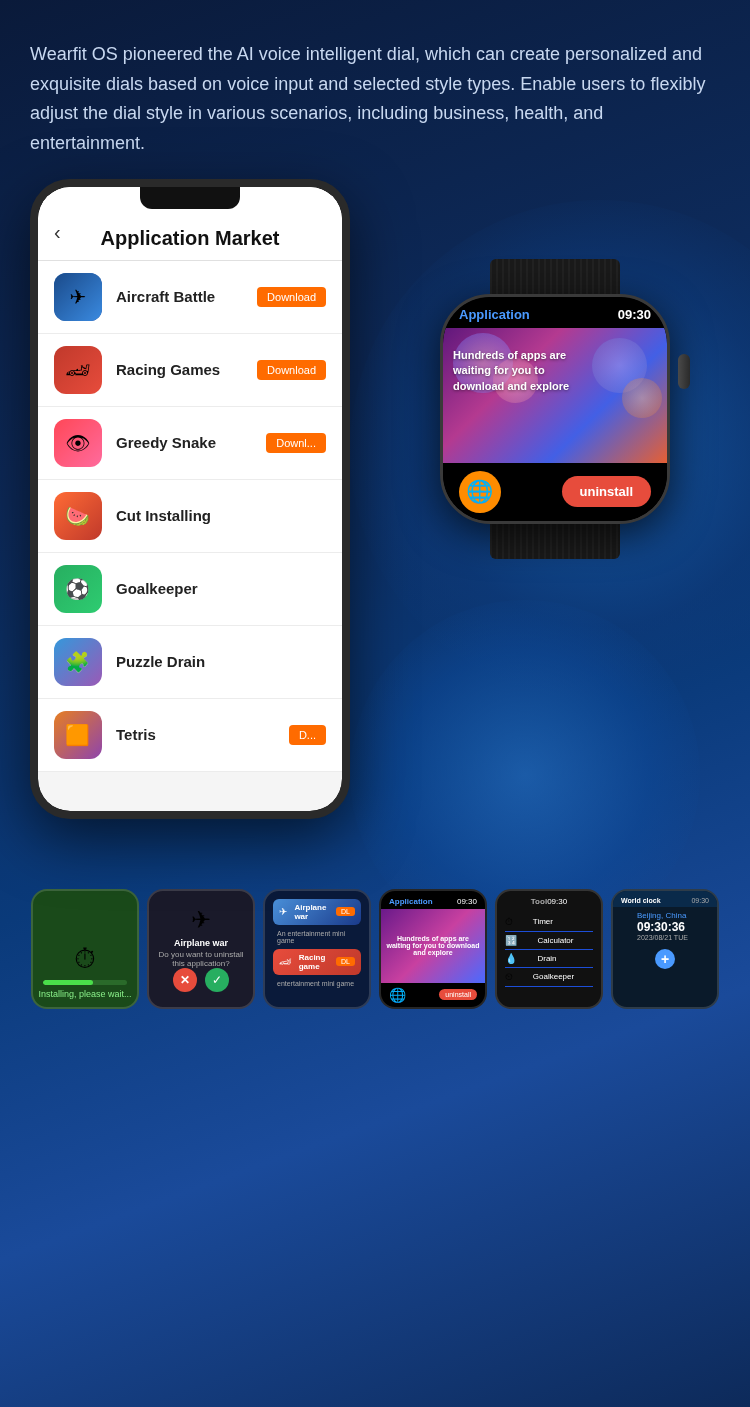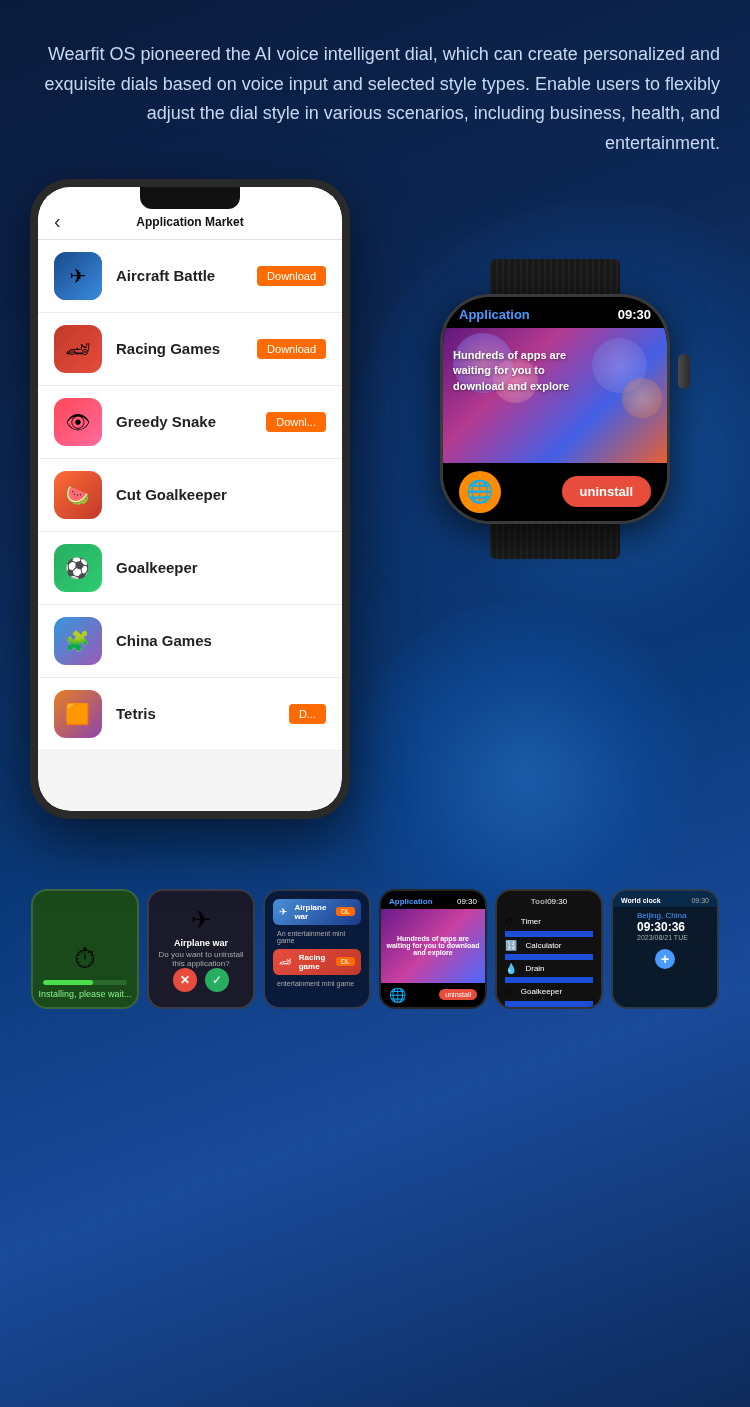--- a/index.html
+++ b/index.html
@@ -50,21 +50,20 @@
       font-size: 42px;
       font-weight: 900;
       color: #ffffff;
       line-height: 1.15;
       margin-bottom: 16px;
     }
     .subtitle-text {
       font-size: 18px;
       color: #c8d8f0;
       line-height: 1.65;
-      text-align: right;
     }
 
     
     .device-showcase {
       position: relative;
       width: 100%;
       height: 680px;
       margin-top: 10px;
     }
 
@@ -109,23 +108,24 @@
       background: #fff;
       border-bottom: 1px solid #e0e0e0;
     }
     .app-market-back {
       position: absolute;
       left: 16px;
       font-size: 20px;
       color: #333;
     }
     .app-market-title {
-      font-size: 12px;
+      font-size: 20px;
       font-weight: 700;
       color: #111;
+      margin-top: 12px;
     }
     .app-list {
       background: #fff;
       overflow: hidden;
     }
     .app-item {
       display: flex;
       align-items: center;
       padding: 12px 16px;
       border-bottom: 1px solid #ececec;
@@ -454,23 +454,23 @@
       display: flex;
       justify-content: center;
       padding: 6px 8px 3px;
     }
     .thumb-5-tool { font-size: 8px; color: #aaa; font-weight: 700; }
     .thumb-5-time { font-size: 8px; color: #fff; }
     .thumb-5-items { flex: 1; padding: 4px 8px; }
     .thumb-5-item {
       display: flex;
       align-items: center;
-      gap: 8px;
+      gap: 20px;
       padding: 3px 0;
-      border-bottom: 6px solid #1d4ed8;
+      border-bottom: 1px solid #1d4ed8;
     }
     .thumb-5-item-icon { font-size: 10px; }
     .thumb-5-item-text { font-size: 8px; color: #fff; }
 
     .thumb-6 {
       background: #0a1a2a;
       display: flex;
       flex-direction: column;
       overflow: hidden;
     }
@@ -610,35 +610,35 @@
               <div class="snake-icon-inner">👁</div>
             </div>
             <span class="app-name">Greedy Snake</span>
             <button class="download-btn">Downl...</button>
           </div>
 
           <div class="app-item">
             <div class="app-icon watermelon">
               <div class="watermelon-icon-inner">🍉</div>
             </div>
-            <span class="app-name">Cut Goalkeeper</span>
+            <span class="app-name">Cut Installing</span>
           </div>
 
           <div class="app-item">
             <div class="app-icon goalkeeper">
               <div class="goalkeeper-icon-inner">⚽</div>
             </div>
             <span class="app-name">Goalkeeper</span>
           </div>
 
           <div class="app-item">
             <div class="app-icon puzzle">
               <div class="puzzle-icon-inner">🧩</div>
             </div>
-            <span class="app-name">China Games</span>
+            <span class="app-name">Puzzle Drain</span>
           </div>
 
           <div class="app-item">
             <div class="app-icon tetris">
               <div class="tetris-icon-inner">🟧</div>
             </div>
             <span class="app-name">Tetris</span>
             <button class="download-btn">D...</button>
           </div>
 

